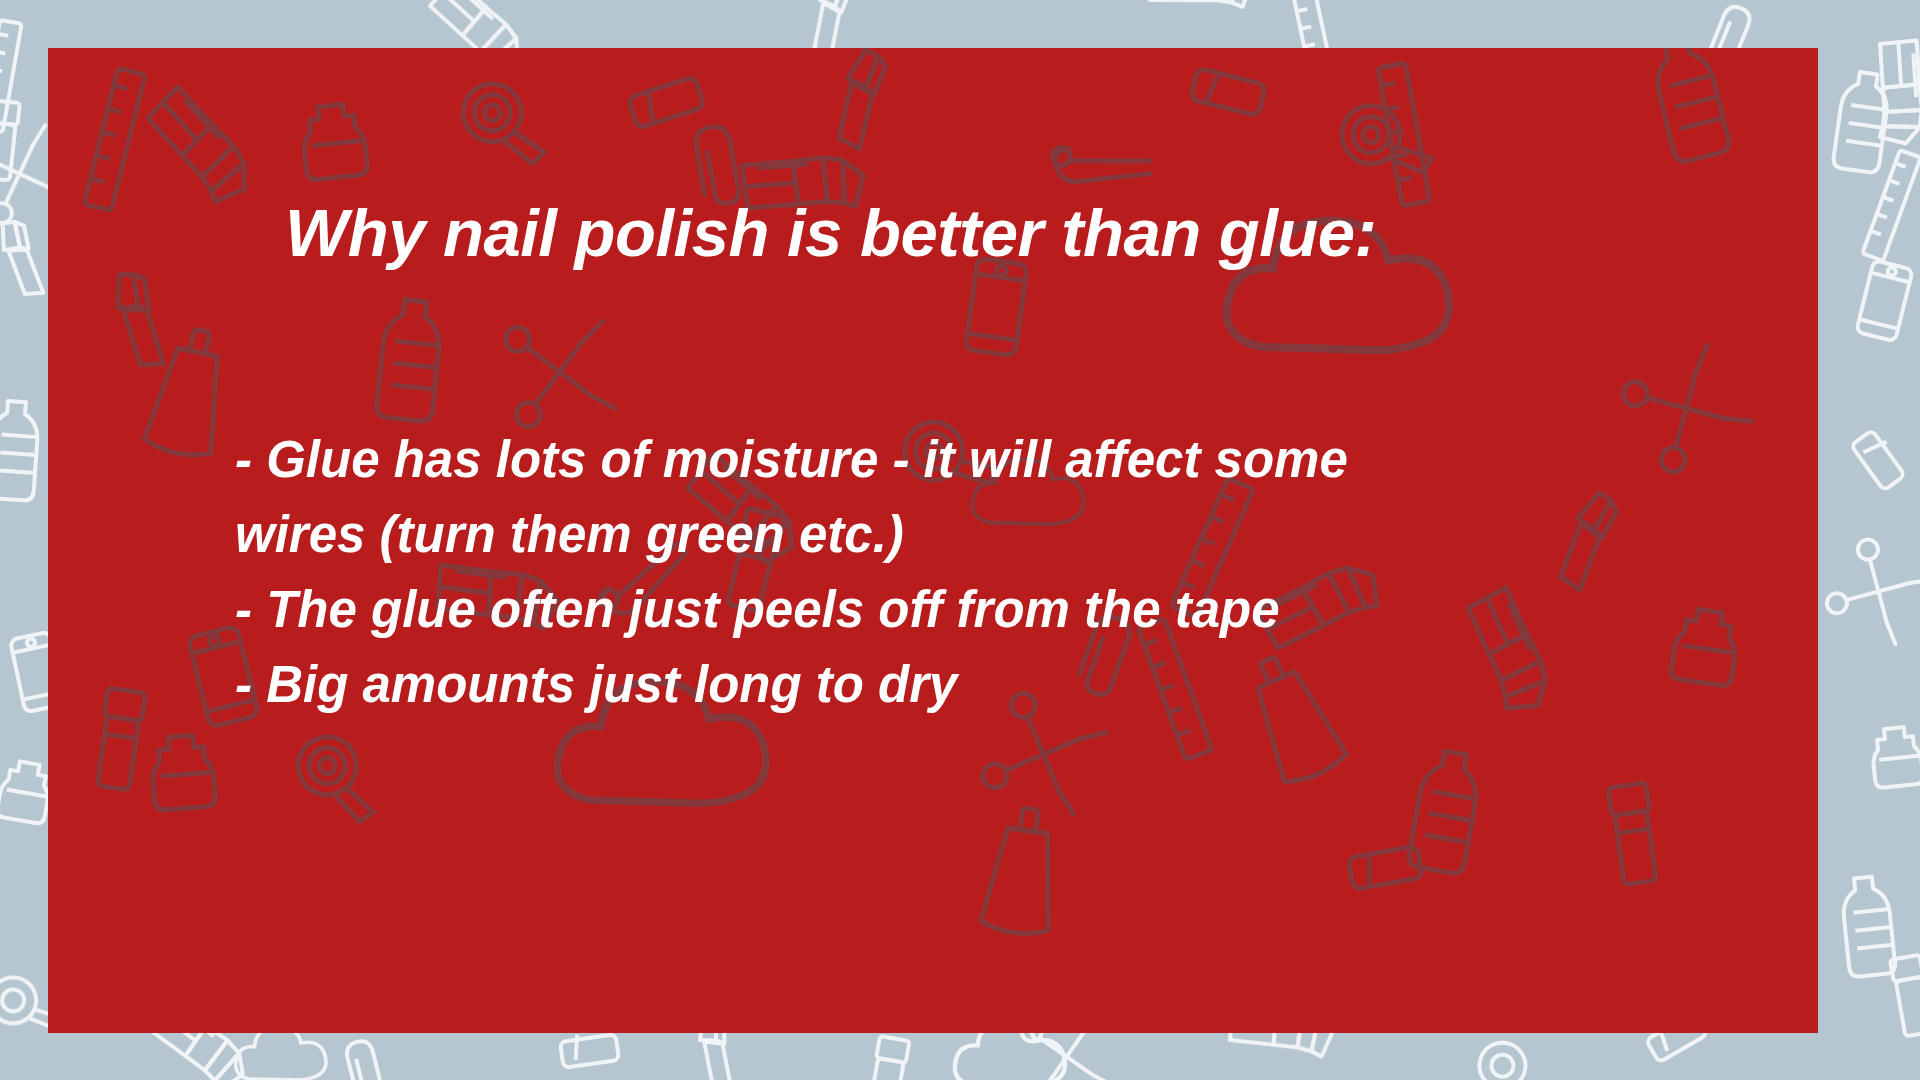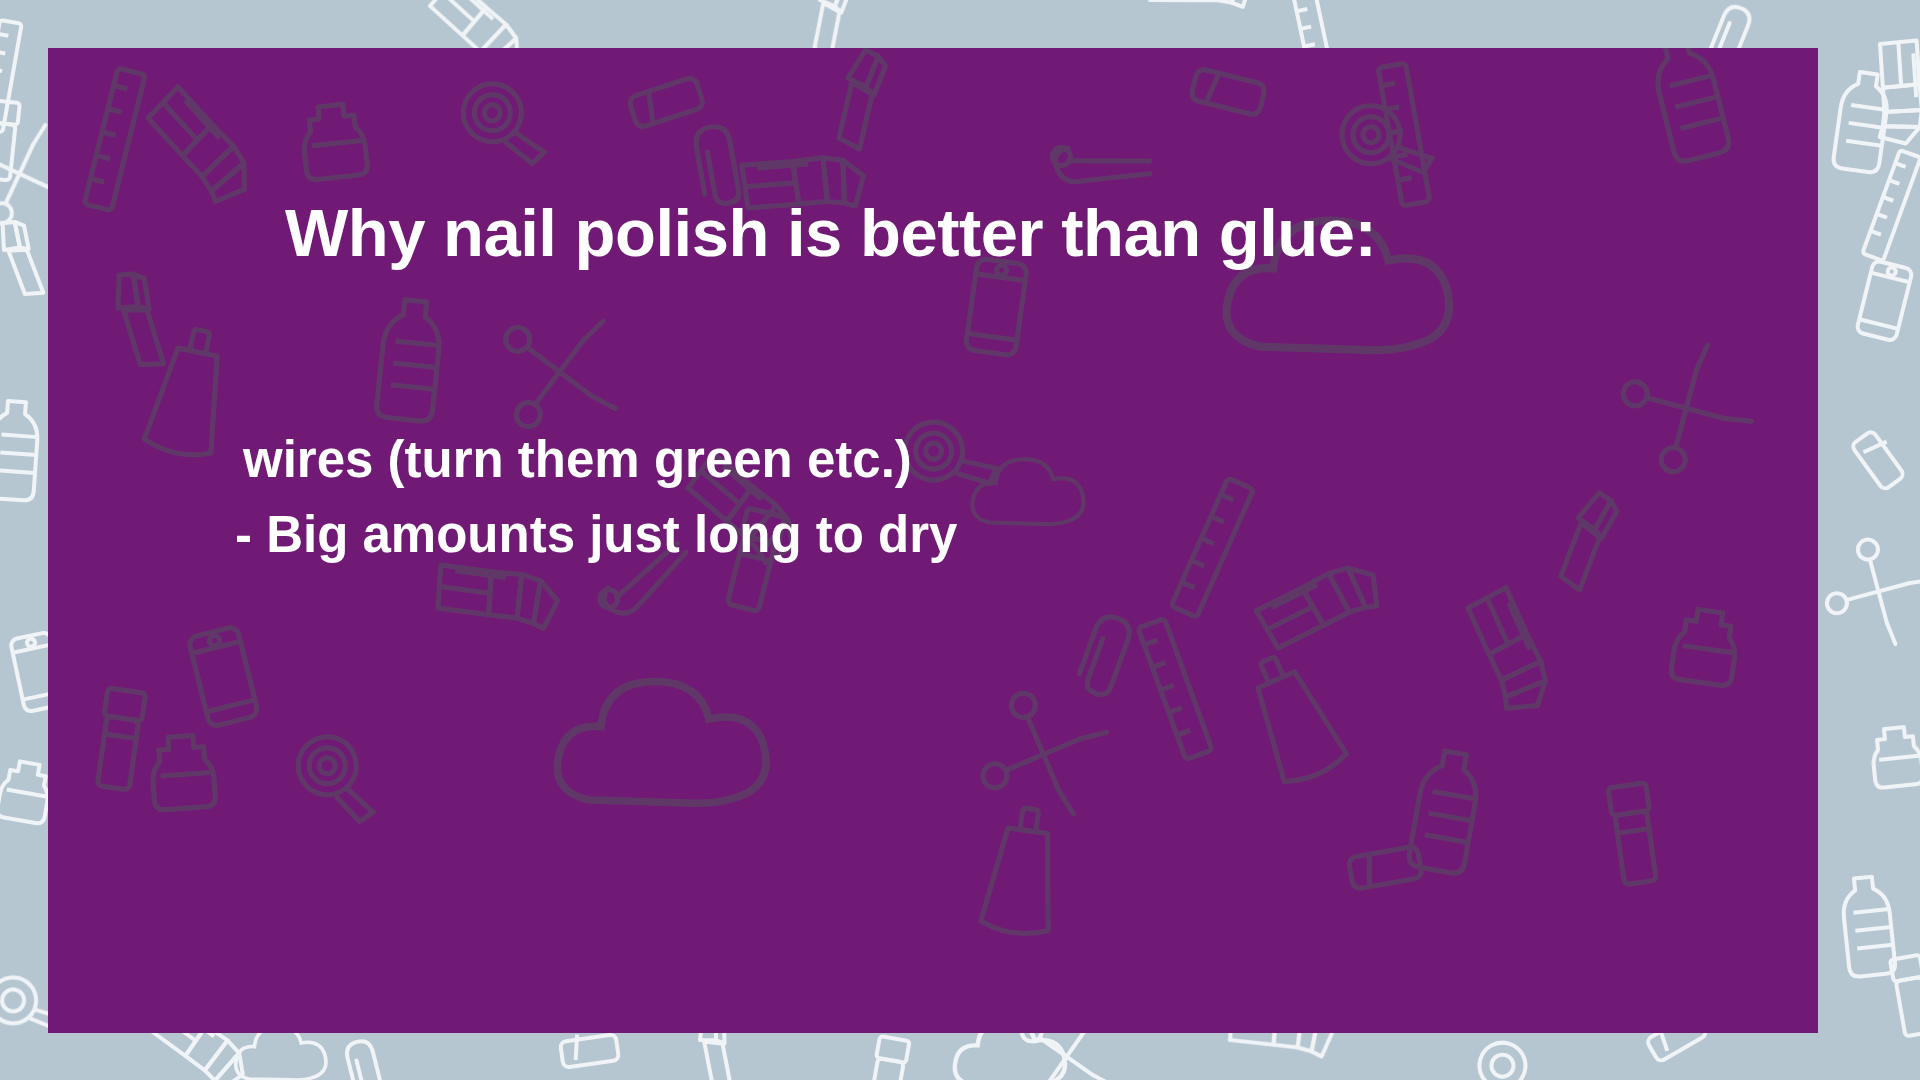--- a/index.html
+++ b/index.html
@@ -16,22 +16,23 @@
   #outer-doodles {
     position:absolute; inset:0;
     opacity:.85;
     pointer-events:none;
   }
   
   #panel {
     position:absolute;
     left:48px; top:48px;
     width:1770px; height:985px;
-    background:#701a75;
+    background:#b91c1c;
     overflow:hidden;
+    font-style:italic;
   }
   #panel-doodles {
     position:absolute; inset:0;
     opacity:.5;
     pointer-events:none;
   }
   #panel-content {
     position:absolute;
     left:187px; top:0;
     width:1540px; height:100%;
@@ -51,21 +52,21 @@
   #body {
     position:absolute;
     top:375px; left:0;
     width:1500px;
     color:#ffffff;
     font-size:51px;
     font-weight:600;
     line-height:1.47;
   }
   #body .line { white-space:nowrap; }
-  #body .wrapline { white-space:nowrap;margin-left:8px; }
+  #body .wrapline { white-space:nowrap; }
 </style>
 </head>
 <body>
 
 <div id="slide">
 
   <svg id="outer-doodles" viewBox="0 0 1920 1080" preserveAspectRatio="none">
     <defs>
       <g id="o-pencil" stroke="#ffffff" stroke-width="4" fill="none" stroke-linejoin="round">
         <path d="M0 0 L14 -34 L54 -16 L40 18 Z"></path>
@@ -304,19 +305,21 @@
         <use href="#p-tube" transform="translate(130,300) rotate(12)"></use>
         <use href="#p-tube" transform="translate(960,780) rotate(8)"></use>
       </g>
     </svg>
 
     <div id="panel-content">
 
       <h1 id="title">Why nail polish is better than glue:</h1>
 
       <div id="body">
+        <div class="line">- Glue has lots of moisture - it will affect some</div>
         <div class="wrapline">wires (turn them green etc.)</div>
+        <div class="line">- The glue often just peels off from the tape</div>
         <div class="line">- Big amounts just long to dry</div>
       </div>
 
     </div>
   </div>
 </div>
 
 </body></html>

